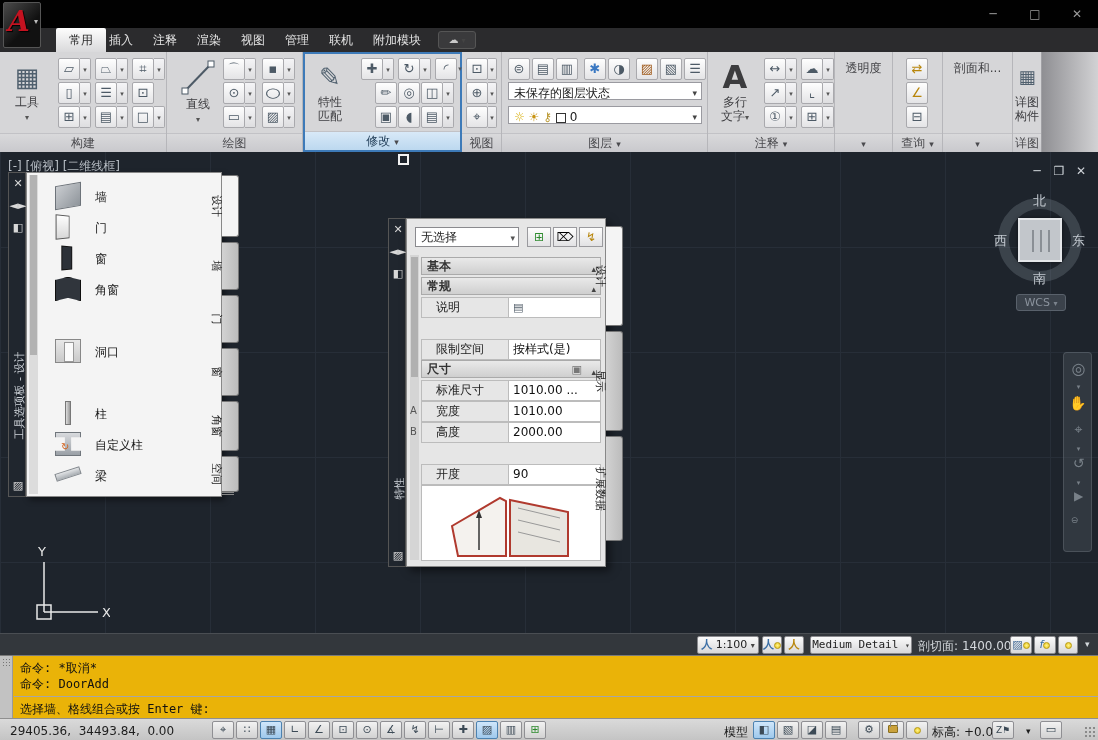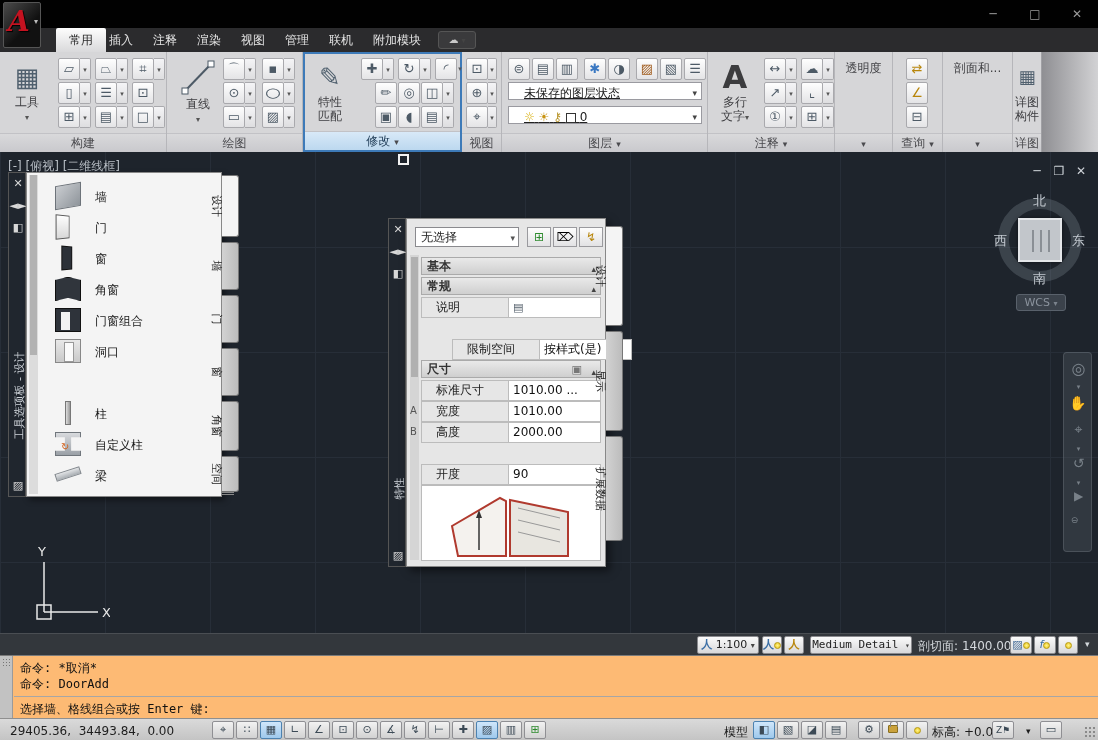--- a/index.html
+++ b/index.html
@@ -29,21 +29,21 @@
   .panel-label .pl-ar { font-size:9px; color:#4a4a4e; }
   .panel.hl { border:2px solid #3d7ab8; }
   .panel.hl .panel-label { background:linear-gradient(#d8e9f8,#bcd8ef); color:#1d3a55; }
   .bigbtn { position:absolute; top:4px; width:46px; height:76px; text-align:center; border:1px solid transparent; border-radius:2px; color:#3d3d40; }
   .bigbtn .bi { display:block; height:38px; font-size:26px; line-height:40px; color:#50606e; }
   .bigbtn .bt { display:block; font-size:12px; line-height:14px; }
   .bigbtn .car { font-size:8px; color:#555; }
   .sbtn { position:absolute; width:22px; height:22px; background:linear-gradient(#fefefe,#e4e4e6); border:1px solid #a9a9ad; border-radius:2px; text-align:center; }
   .sbtn .ig { font-size:13px; line-height:20px; color:#4d5a66; }
   .sdrop { position:absolute; width:11px; height:22px; background:linear-gradient(#f4f4f6,#dedee0); border:1px solid #a9a9ad; border-left:none; border-radius:0 2px 2px 0; text-align:center; font-size:7px; line-height:22px; color:#555; }
-  .combo { position:absolute; height:18px; background:#fff; border:1px solid #9a9aa0; font-size:12px; color:#222; line-height:20px; padding-left:15px;text-decoration:underline; }
+  .combo { position:absolute; height:18px; background:#fff; border:1px solid #9a9aa0; font-size:12px; color:#222; line-height:20px; padding-left:5px; }
   .combo .car { position:absolute; right:4px; top:0; font-size:9px; color:#444; }
   .ribbon-tail { position:absolute; top:0; left:1041px; width:57px; height:100px; background:linear-gradient(90deg,#8f8f93,#d2d2d4); border-left:1px solid #a0a0a4; }
 
   
   .canvas { position:absolute; top:152px; left:0; width:1098px; height:481px; background-color:#1e242c;
     background-image:linear-gradient(#272e38 1px,transparent 1px),linear-gradient(90deg,#272e38 1px,transparent 1px);
     background-size:105px 105px; background-position:0px 95px; overflow:hidden; }
   .vp-label { position:absolute; top:6px; left:8px; color:#b9bfc6; font-size:12px; z-index:1; }
   .pickbox { position:absolute; top:2px; left:398px; width:11px; height:11px; border:2px solid #f2f2f2; background:transparent; }
   .dwg-ctl { position:absolute; top:12px; color:#cfd4d9; font-size:12px; width:18px; text-align:center; }
@@ -105,21 +105,21 @@
   
 
   
   .dstatus { position:absolute; top:633px; left:0; width:1098px; height:22px; background:#33373c; border-top:1px solid #4a4e53; }
   .dbtn { position:absolute; top:2px; height:18px; background:linear-gradient(#fafafa,#d8d8da); border:1px solid #8a8a8e; border-radius:2px; font-size:11px; color:#222; text-align:center; line-height:16px; }
   .dtext { position:absolute; top:4px; color:#d4d8dc; font-size:12px; }
   .person { color:#3a6ea5; font-weight:bold; font-size:11px; }
   .bulb { display:inline-block; width:7px; height:7px; border-radius:50%; background:radial-gradient(#fff48a,#e8c41a); border:1px solid #b89a10; vertical-align:middle; }
 
   
-  .cmd { position:absolute; top:655px; left:0; width:1098px; height:63px; background:#fdba74; border-top:1px solid #7a7a7a; font-family:"DejaVu Sans Mono","Liberation Mono",monospace; }
+  .cmd { position:absolute; top:655px; left:0; width:1098px; height:63px; background:#eab308; border-top:1px solid #7a7a7a; font-family:"DejaVu Sans Mono","Liberation Mono",monospace; }
   .cmd-grip { position:absolute; left:0; top:0; width:13px; height:63px; background:#c2c2c2; border-right:1px solid #9a9a9a; }
   .cmd-grip .dots { position:absolute; top:2px; left:2px; width:9px; height:10px;
      background-image:radial-gradient(#777 1px,transparent 1px); background-size:3px 3px; }
   .cmd-line { position:absolute; left:20px; color:#111; font-size:12px; white-space:pre; }
   .cmd-div { position:absolute; left:14px; top:40px; width:1084px; border-top:1px solid #a6a6a6; }
 
   
   .astatus { position:absolute; top:718px; left:0; width:1098px; height:22px; background:linear-gradient(#dadada,#c4c4c4); border-top:1px solid #8f8f8f; }
   .coords { position:absolute; left:10px; top:5px; font-size:12px; color:#1d1d1d; white-space:pre; }
   .tog { position:absolute; top:2px; width:22px; height:18px; background:linear-gradient(#f2f2f2,#d2d2d2); border:1px solid #8f8f93; border-radius:2px; text-align:center; font-size:11px; line-height:16px; color:#3c4a56; }
@@ -389,26 +389,20 @@
             <span class="tlabel">门</span>
           </div>
         <div class="titem" style="top:70px;">
             <span class="ticon ic-window"></span>
             <span class="tlabel">窗</span>
           </div>
         <div class="titem" style="top:101px;">
             <span class="ticon ic-cwin"></span>
             <span class="tlabel">角窗</span>
           </div>
-        <div class="titem" style="top:132px;">
-            <span class="ticon ic-assembly">
-              <i></i>
-            </span>
-            <span class="tlabel">门窗组合</span>
-          </div>
         <div class="titem" style="top:163px;">
             <span class="ticon ic-opening">
               <i></i>
             </span>
             <span class="tlabel">洞口</span>
           </div>
         <div class="titem" style="top:225px;">
             <span class="ticon ic-column"></span>
             <span class="tlabel">柱</span>
           </div>
@@ -462,21 +456,21 @@
             <div class="pthumb"></div>
           </div>
 
         <div class="phead" style="top:38px;"><span>基本</span><span class="exp">▴</span></div>
         <div class="phead" style="top:58px;"><span>常规</span><span class="exp">▴</span></div>
 
         <div class="prow" style="top:78px;">
           <span class="lbl">说明</span>
           <span class="val"><span class="vic">▤</span> <span></span></span>
         </div>
-        <div class="prow" style="top:120px;margin-left:31px;">
+        <div class="prow" style="top:120px;">
           <span class="lbl">限制空间</span>
           <span class="val">按样式(是)</span>
         </div>
 
         <div class="phead" style="top:141px;"><span>尺寸</span><span class="pic">▣</span><span class="exp">▴</span></div>
 
         <div class="prow" style="top:161px;">
           <span class="lbl">标准尺寸</span>
           <span class="val">1010.00  ...</span>
         </div>

